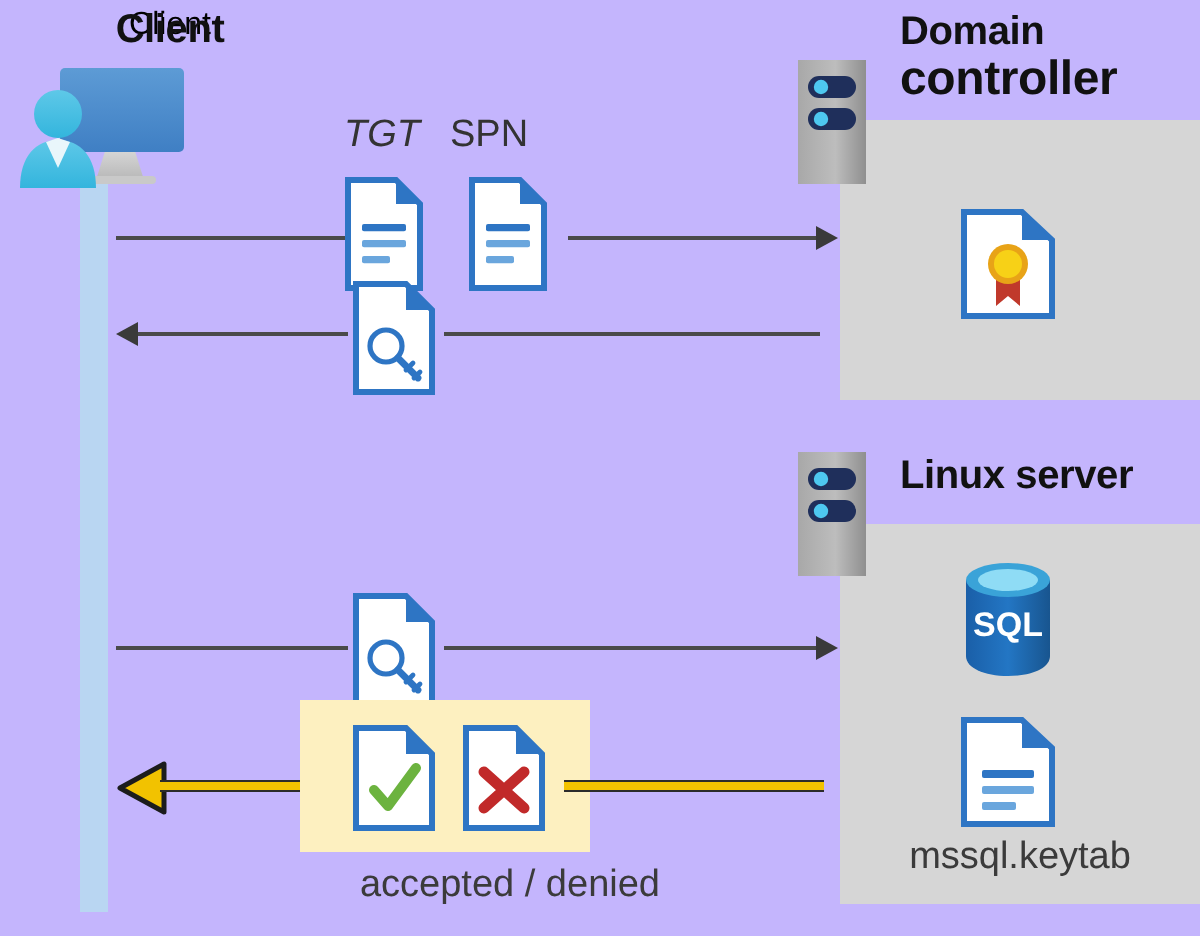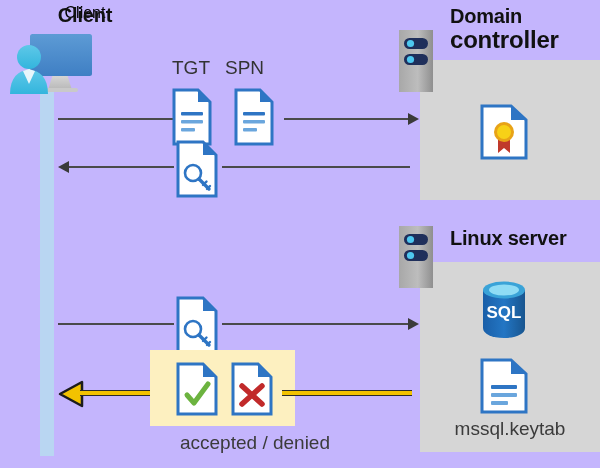--- a/index.html
+++ b/index.html
@@ -192,21 +192,21 @@
       <path d="M2 2 L31 2 L46 16 L46 54 L2 54 Z" fill="#ffffff" stroke="#2e75c4" stroke-width="3"></path>
       <path d="M31 2 L46 16 L31 16 Z" fill="#2e75c4"></path>
       <rect x="11" y="27" width="26" height="4" rx="1" fill="#2e75c4"></rect>
       <rect x="11" y="35" width="26" height="4" rx="1" fill="#6aa6dd"></rect>
       <rect x="11" y="43" width="17" height="4" rx="1" fill="#6aa6dd"></rect>
     </svg>
   </div>
 
   <div class="abs plain-label" style="left:424px; top:418px; width:172px; text-align:center;">mssql.keytab</div>
 
-  <div class="abs small-label" style="left:163px; top:58px; width:56px; text-align:center; font-size:19px;">TGT</div>
+  <div class="abs small-label" style="left:163px; top:58px; width:56px; text-align:center; font-size:19px;font-style:italic;">TGT</div>
   <div class="abs small-label" style="left:225px; top:58px; width:56px; text-align:left; font-size:19px;">SPN</div>
 
   <div class="abs conn" style="left:58px; top:118px; width:116px;"></div>
   <div class="abs conn" style="left:284px; top:118px; width:125px;"></div>
   <div class="abs arrowhead-right" style="left:408px; top:113px;"></div>
 
   <div class="abs" style="left:172px; top:88px; width:40px; height:58px;">
     <svg class="icon" width="40" height="58" viewBox="0 0 40 58">
       <path d="M2 2 L26 2 L38 14 L38 56 L2 56 Z" fill="#ffffff" stroke="#2e75c4" stroke-width="3"></path>
       <path d="M26 2 L38 14 L26 14 Z" fill="#2e75c4"></path>

